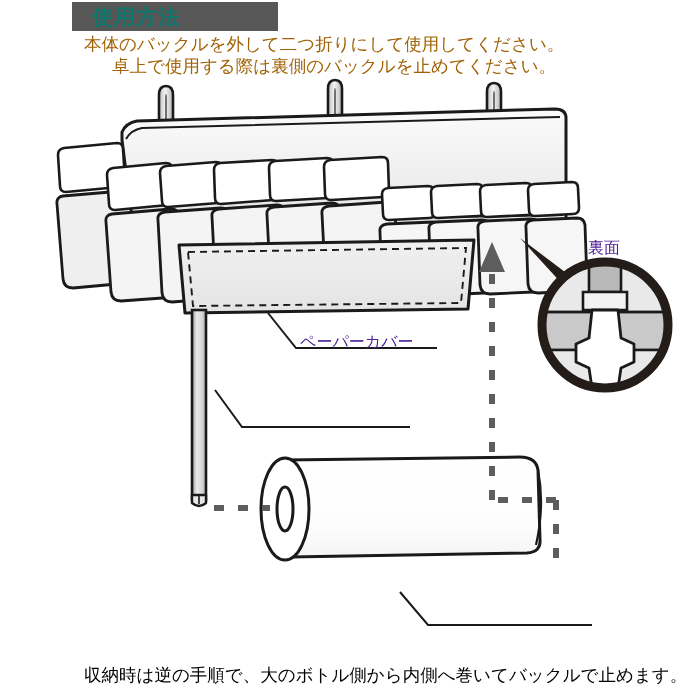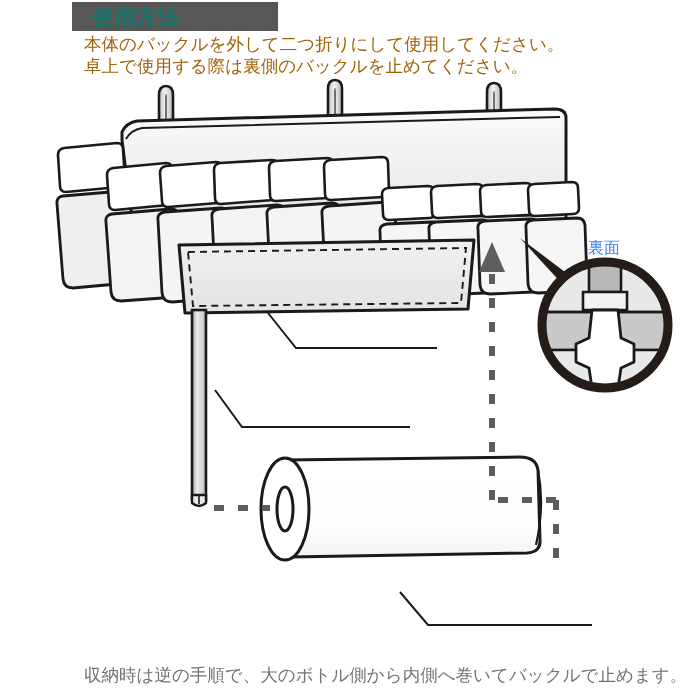--- a/index.html
+++ b/index.html
@@ -48,38 +48,38 @@
 
   .intro-line {
     position: absolute;
     left: 84px;
     font-size: 17.5px;
     line-height: 20px;
     white-space: nowrap;
     color: #a16207;
   }
   .intro-line-1 { top: 34px; }
-  .intro-line-2 { top: 56px; }
+  .intro-line-2 { top: 56px; margin-left: 28px; }
 
   .footer-line {
     position: absolute;
     left: 84px;
     top: 664px;
     font-size: 17.5px;
     line-height: 22px;
     white-space: nowrap;
-    color: #737373;
+    color: #000000;
   }
 
   
   .callout {
     position: absolute;
     font-size: 16px;
     white-space: nowrap;
-    color: #3b82f6;
+    color: #4c1d95;
   }
   .callout-paper-cover  { left: 300px; top: 332px; }
   .callout-paper-holder { left: 248px; top: 410px; }
   .callout-kitchen-paper{ left: 432px; top: 608px; }
   .callout-back-side    { left: 588px; top: 238px; font-size: 16px; }
 
   
   svg.art {
     position: absolute;
     left: 0;
@@ -263,20 +263,21 @@
       <circle cx="605" cy="325" r="63" fill="none" stroke="#241c18" stroke-width="9"></circle>
     </g>
 
     <g stroke="#1a1a1a" stroke-width="2" fill="none">
       <path d="M268,313 L296,348 L437,348"></path>
       <path d="M215,390 L242,427 L410,427"></path>
       <path d="M400,592 L428,625 L592,625"></path>
     </g>
   </svg>
 
+  <div class="callout callout-paper-cover">ペーパーカバー</div>
 
 
 
   <div class="callout callout-back-side">裏面</div>
 
   <div class="footer-line">収納時は逆の手順で、大のボトル側から内側へ巻いてバックルで止めます。</div>
 
 </div>
 
 </body></html>

